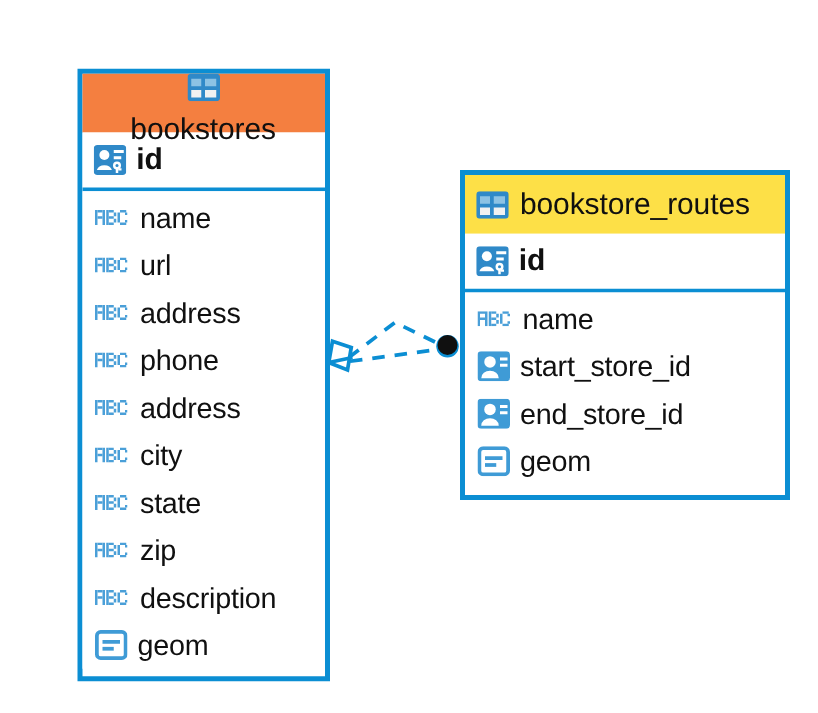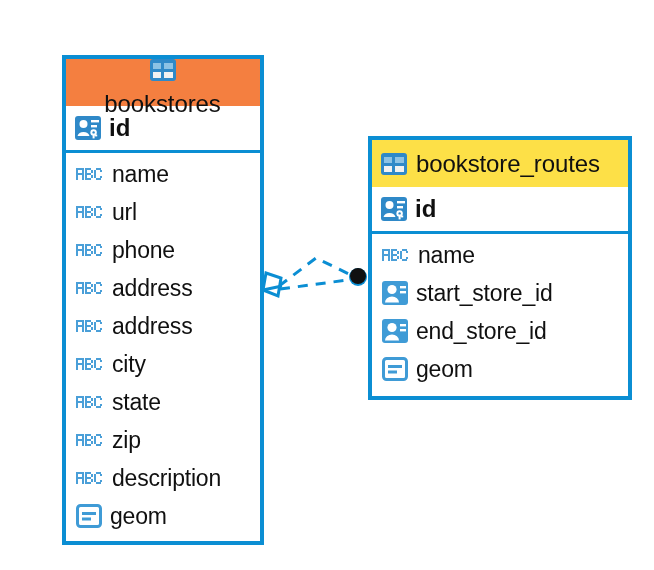--- a/index.html
+++ b/index.html
@@ -213,46 +213,46 @@
               <rect x="15" y="7" width="2" height="3"></rect>
                 <rect x="11" y="10" width="4" height="2"></rect>
               <rect x="18" y="2" width="2" height="8"></rect>
                 <rect x="20" y="0" width="5" height="2"></rect>
               <rect x="20" y="10" width="5" height="2"></rect>
                 <rect x="24" y="2" width="2" height="2"></rect>
               <rect x="24" y="8" width="2" height="2"></rect>
             </g>
           </svg>
         </span>
+        <span class="field-label">address</span>
+      </div>
+
+      <div class="field-row">
+        <span class="icon abc-icon">
+          <svg width="26" height="12" viewBox="0 0 26 12">
+            <g fill="#4a9fd8">
+              <rect x="0" y="0" width="2" height="12"></rect>
+                <rect x="2" y="0" width="4" height="2"></rect>
+              <rect x="6" y="0" width="2" height="12"></rect>
+                <rect x="2" y="5" width="4" height="2"></rect>
+              <rect x="9" y="0" width="2" height="12"></rect>
+                <rect x="11" y="0" width="4" height="2"></rect>
+              <rect x="15" y="2" width="2" height="3"></rect>
+                <rect x="11" y="5" width="4" height="2"></rect>
+              <rect x="15" y="7" width="2" height="3"></rect>
+                <rect x="11" y="10" width="4" height="2"></rect>
+              <rect x="18" y="2" width="2" height="8"></rect>
+                <rect x="20" y="0" width="5" height="2"></rect>
+              <rect x="20" y="10" width="5" height="2"></rect>
+                <rect x="24" y="2" width="2" height="2"></rect>
+              <rect x="24" y="8" width="2" height="2"></rect>
+            </g>
+          </svg>
+        </span>
         <span class="field-label">phone</span>
-      </div>
-
-      <div class="field-row">
-        <span class="icon abc-icon">
-          <svg width="26" height="12" viewBox="0 0 26 12">
-            <g fill="#4a9fd8">
-              <rect x="0" y="0" width="2" height="12"></rect>
-                <rect x="2" y="0" width="4" height="2"></rect>
-              <rect x="6" y="0" width="2" height="12"></rect>
-                <rect x="2" y="5" width="4" height="2"></rect>
-              <rect x="9" y="0" width="2" height="12"></rect>
-                <rect x="11" y="0" width="4" height="2"></rect>
-              <rect x="15" y="2" width="2" height="3"></rect>
-                <rect x="11" y="5" width="4" height="2"></rect>
-              <rect x="15" y="7" width="2" height="3"></rect>
-                <rect x="11" y="10" width="4" height="2"></rect>
-              <rect x="18" y="2" width="2" height="8"></rect>
-                <rect x="20" y="0" width="5" height="2"></rect>
-              <rect x="20" y="10" width="5" height="2"></rect>
-                <rect x="24" y="2" width="2" height="2"></rect>
-              <rect x="24" y="8" width="2" height="2"></rect>
-            </g>
-          </svg>
-        </span>
-        <span class="field-label">address</span>
       </div>
 
       <div class="field-row">
         <span class="icon abc-icon">
           <svg width="26" height="12" viewBox="0 0 26 12">
             <g fill="#4a9fd8">
               <rect x="0" y="0" width="2" height="12"></rect>
                 <rect x="2" y="0" width="4" height="2"></rect>
               <rect x="6" y="0" width="2" height="12"></rect>
                 <rect x="2" y="5" width="4" height="2"></rect>

